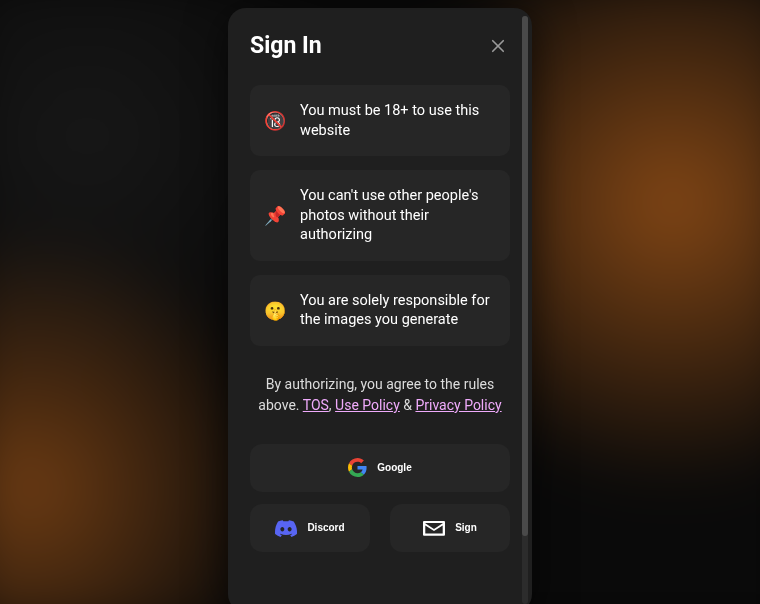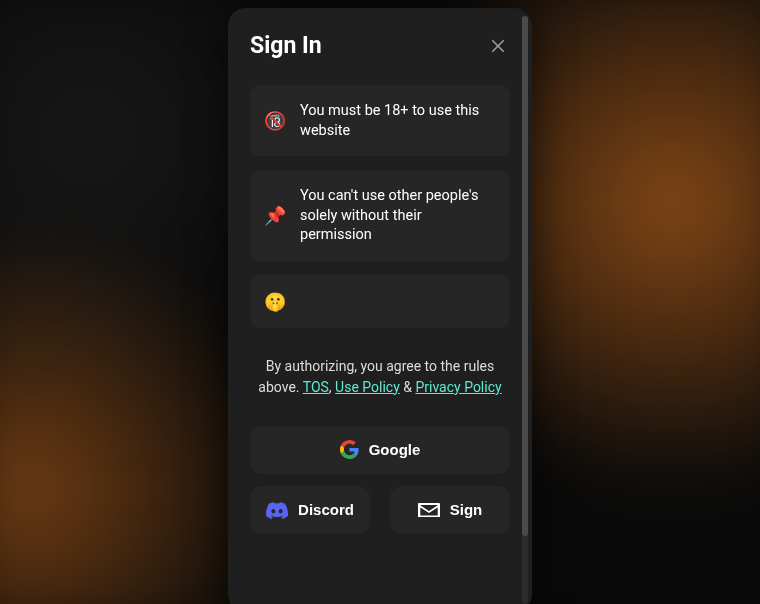--- a/index.html
+++ b/index.html
@@ -96,36 +96,36 @@
   .rules-wrap { margin-bottom: 28px; }
   .agree {
     text-align: center;
     font-size: 14px;
     line-height: 1.5;
     color: #dcdcdc;
     margin-bottom: 28px;
     padding: 0 2px;
   }
   .agree a {
-    color: #5eead4;
+    color: #f0abfc;
     text-decoration: underline;
     cursor: pointer;
   }
   .btn {
     background: #262626;
     border: none;
     border-radius: 12px;
     height: 48px;
     display: flex;
     align-items: center;
     justify-content: center;
     gap: 10px;
     cursor: pointer;
     color: #fff;
-    font-size: 15px;
+    font-size: 10px;
     font-weight: 700;
     width: 100%;
   }
   .btn-row {
     display: flex;
     gap: 20px;
     margin-top: 12px;
   }
   .btn-row .btn { flex: 1; }
   .g-icon {
@@ -160,24 +160,25 @@
     </button>
   </div>
 
   <div class="rules-wrap">
     <div class="rule">
       <div class="rule-icon">🔞</div>
       <div class="rule-text">You must be 18+ to use this website</div>
     </div>
     <div class="rule">
       <div class="rule-icon">📌</div>
-      <div class="rule-text">You can't use other people's solely without their permission</div>
+      <div class="rule-text">You can't use other people's photos without their authorizing</div>
     </div>
     <div class="rule">
       <div class="rule-icon">🤫</div>
+      <div class="rule-text">You are solely responsible for the images you generate</div>
     </div>
   </div>
 
   <div class="agree">
     <span>By authorizing, you agree to the rules above. </span><a>TOS</a><span>, </span><a>Use Policy</a><span> &amp; </span><a>Privacy Policy</a>
   </div>
 
   <button class="btn">
     <span class="g-icon">
       <svg viewBox="0 0 48 48">

